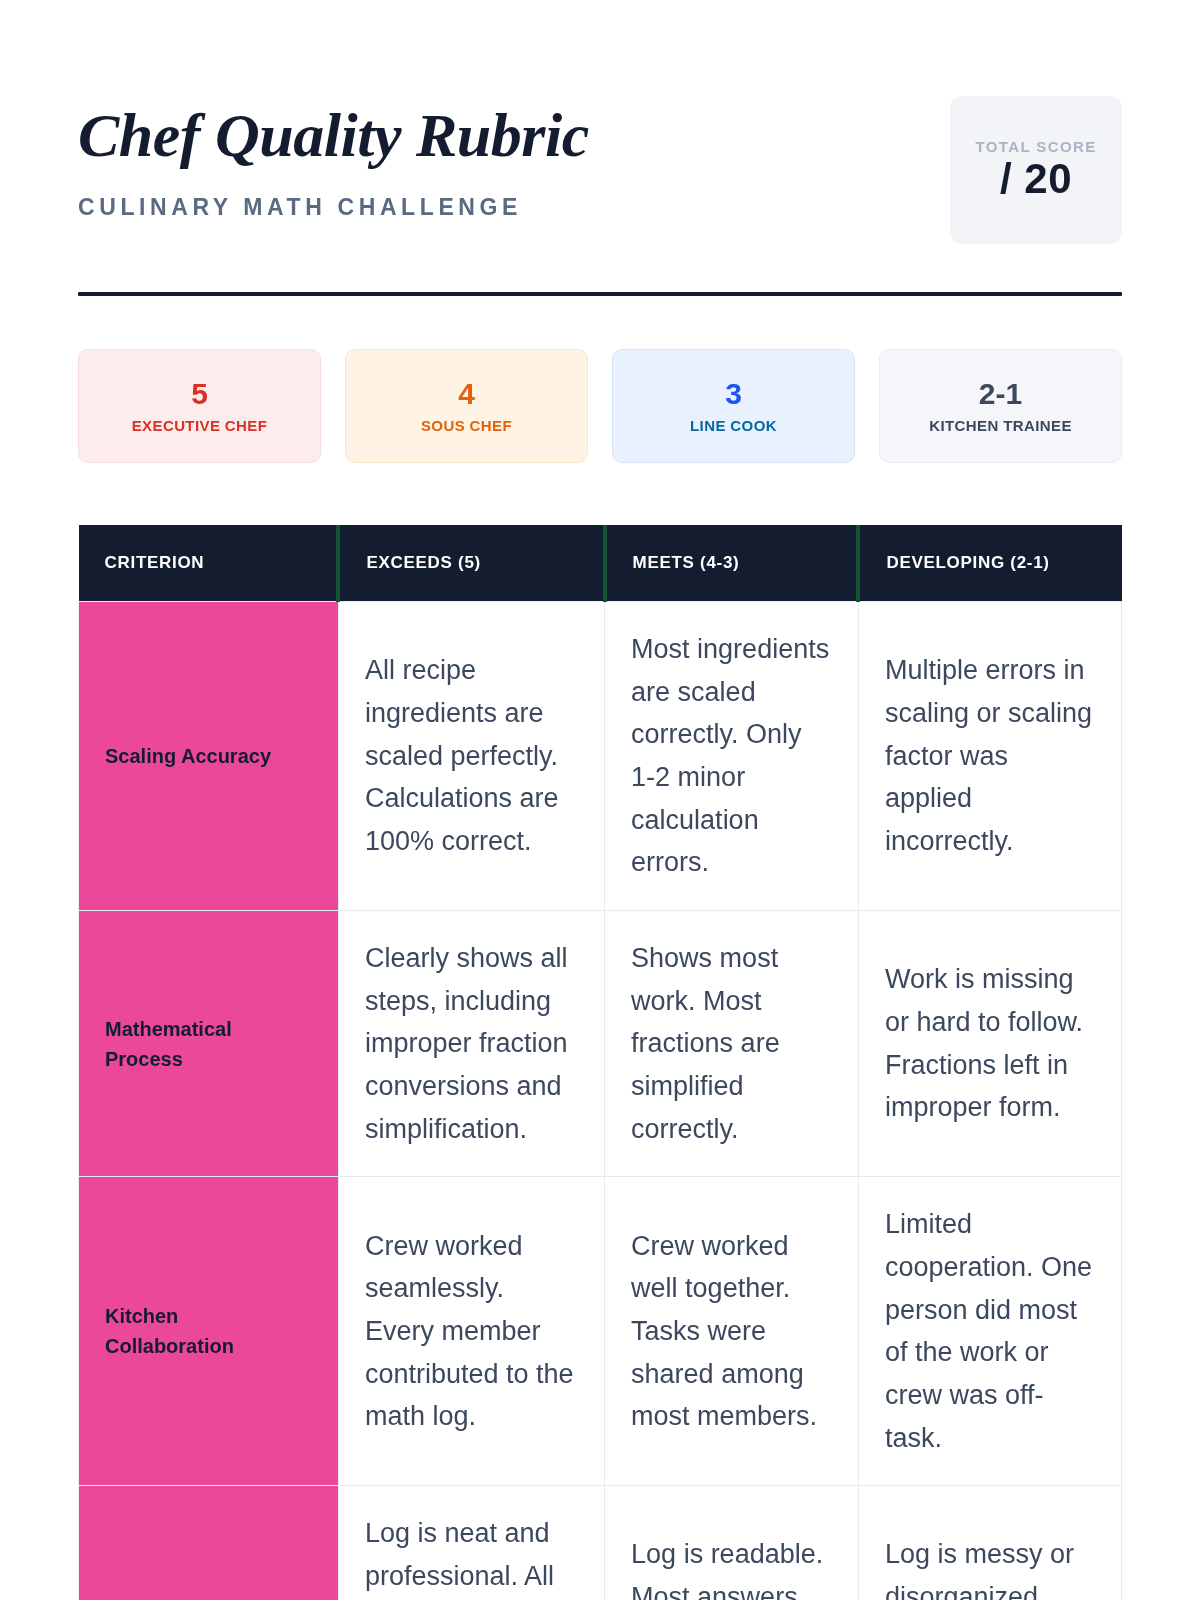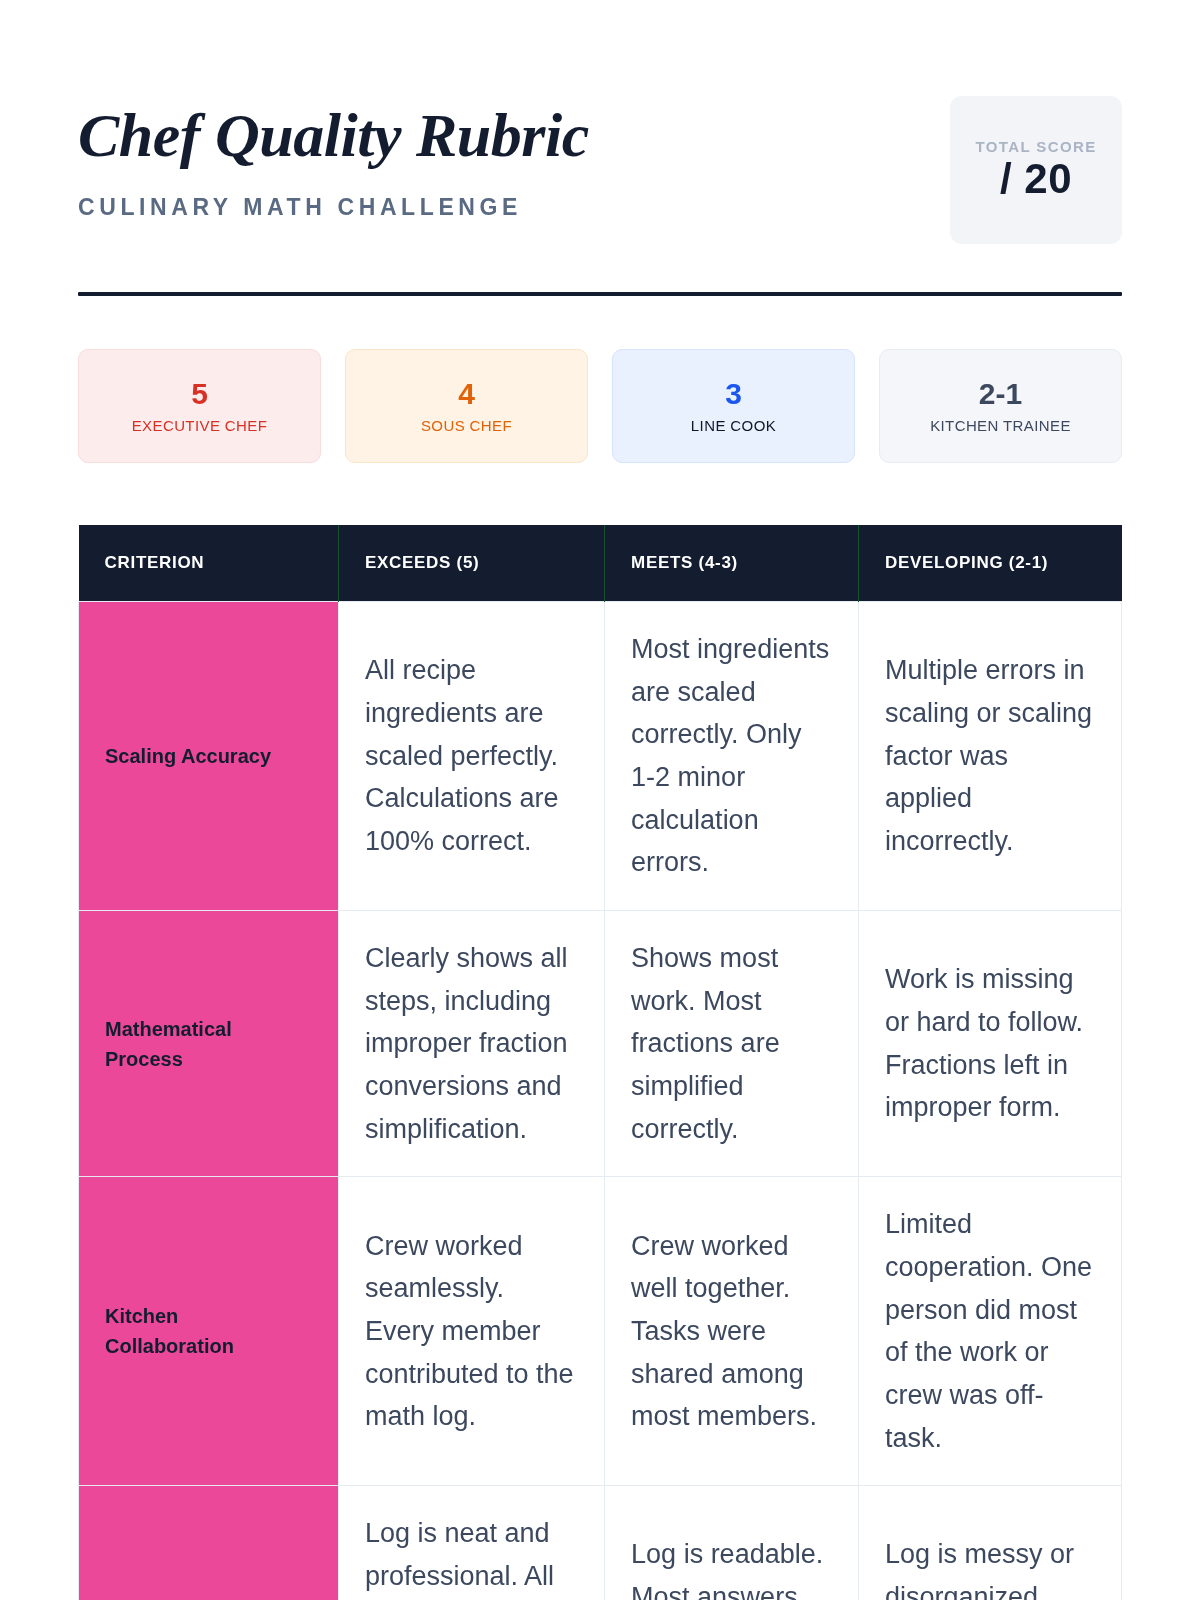--- a/index.html
+++ b/index.html
@@ -101,21 +101,21 @@
   }
 
   .legend-score {
     font-size: 30px;
     font-weight: bold;
     line-height: 1;
   }
 
   .legend-label {
     font-size: 15px;
-    font-weight: normal;
+    font-weight: bold;
     letter-spacing: 0.4px;
   }
 
   
   .table {
     margin-top: 62px;
     width: 100%;
     border-collapse: collapse;
     table-layout: fixed;
   }
@@ -126,21 +126,21 @@
   .table col.c-band3     { width: 258px; }
 
   .table thead th {
     background: #141d30;
     color: #ffffff;
     font-size: 17px;
     font-weight: bold;
     letter-spacing: 0.7px;
     text-align: left;
     padding: 28px 26px;
-    border-right: 1px solid #14532d;
+    border-right: 4px solid #14532d;
     vertical-align: middle;
   }
   .table thead th:last-child { border-right: none; margin-left: 29px; }
 
   .table tbody td {
     background: #ffffff;
     border: 1px solid #e6eaf1;
     padding: 26px 26px;
     vertical-align: middle;
     font-size: 27px;
@@ -179,21 +179,21 @@
       <div class="legend-card" style="background: rgb(253, 236, 236); border-color: rgb(249, 220, 220);">
         <div class="legend-score" style="color: rgb(217, 48, 37);">5</div>
         <div class="legend-label" style="color: rgb(217, 48, 37);">EXECUTIVE CHEF</div>
       </div>
       <div class="legend-card" style="background: rgb(254, 243, 228); border-color: rgb(250, 229, 201);">
         <div class="legend-score" style="color: rgb(226, 98, 10);">4</div>
         <div class="legend-label" style="color: rgb(226, 98, 10);">SOUS CHEF</div>
       </div>
       <div class="legend-card" style="background: rgb(233, 241, 254); border-color: rgb(214, 228, 251);">
         <div class="legend-score" style="color: rgb(26, 86, 240);">3</div>
-        <div class="legend-label" style="color: #0f172a;">LINE COOK</div>
+        <div class="legend-label" style="color: #0369a1;">LINE COOK</div>
       </div>
       <div class="legend-card" style="background: rgb(245, 246, 249); border-color: rgb(232, 235, 241);">
         <div class="legend-score" style="color: rgb(60, 72, 94);">2-1</div>
         <div class="legend-label" style="color: rgb(60, 72, 94);">KITCHEN TRAINEE</div>
       </div>
     </div>
 
   <table class="table">
     <colgroup>
       <col class="c-criterion">

